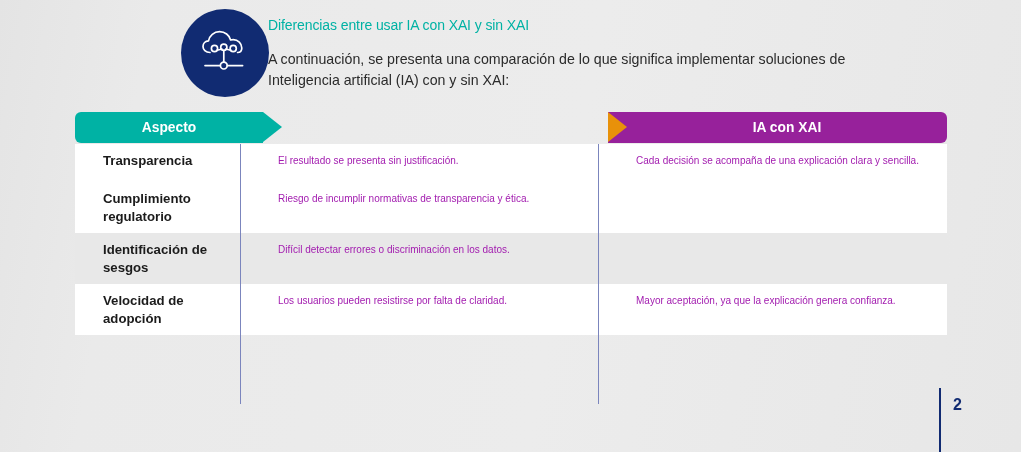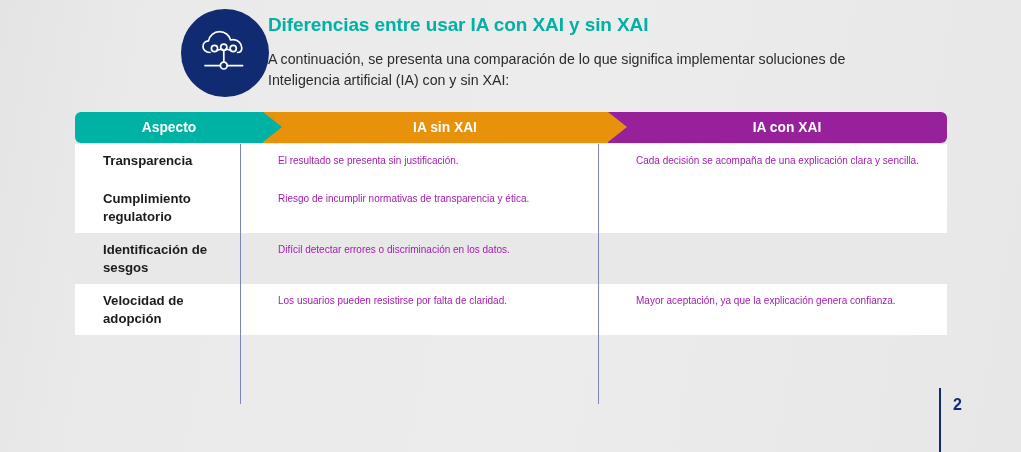--- a/index.html
+++ b/index.html
@@ -35,22 +35,22 @@
     justify-content: center;
   }
   #intro-icon svg { display: block; }
 
   #intro-title {
     position: absolute;
     left: 268px;
     top: 15px;
     width: 700px;
     color: #00b2a4;
-    font-size: 19px;
-    font-weight: bold;
+    font-size: 14px;
+    font-weight: normal;
     letter-spacing: -0.1px;
     line-height: 20px;
   }
   #intro-sub {
     position: absolute;
     left: 268px;
     top: 49px;
     width: 650px;
     color: #2b2b2b;
     font-size: 14.2px;
@@ -205,21 +205,20 @@
     </svg>
   </div>
 
   <div id="intro-title">Diferencias entre usar IA con XAI y sin XAI</div>
   <div id="intro-sub">A continuación, se presenta una comparación de lo que significa implementar soluciones de Inteligencia artificial (IA) con y sin XAI:</div>
 
   <div id="header-band">
     <div class="band-seg" id="band-aspecto">Aspecto</div>
     <div id="band-aspecto-tip"></div>
 
-    <div class="band-seg" id="band-sinxai">IA sin XAI</div>
     <div id="band-sinxai-tip"></div>
 
     <div class="band-seg" id="band-conxai">IA con XAI</div>
   </div>
 
   <div id="table">
 
     <div class="trow odd">
       <div class="cell-aspect">Transparencia</div>
       <div class="cell-body cell-sin">El resultado se presenta sin justificación.</div>

